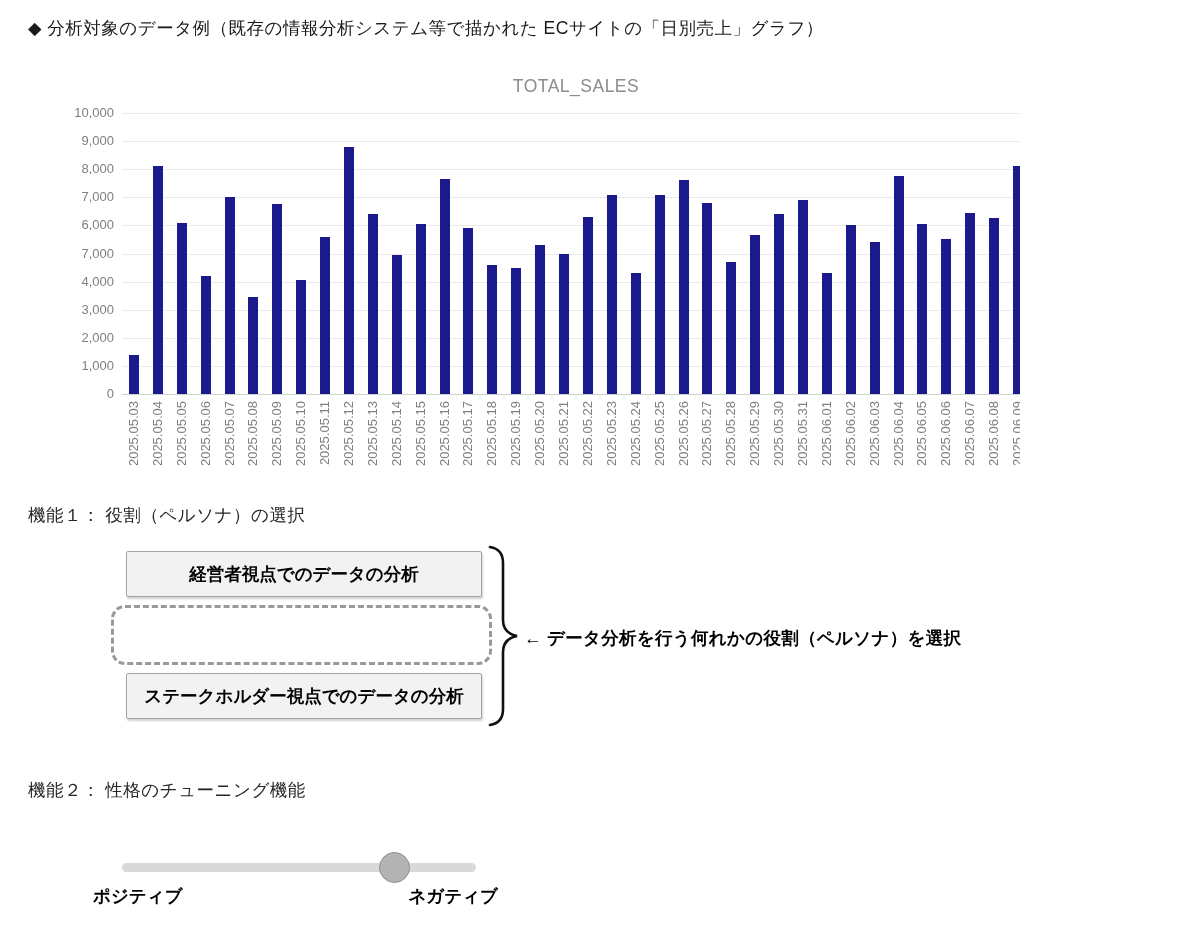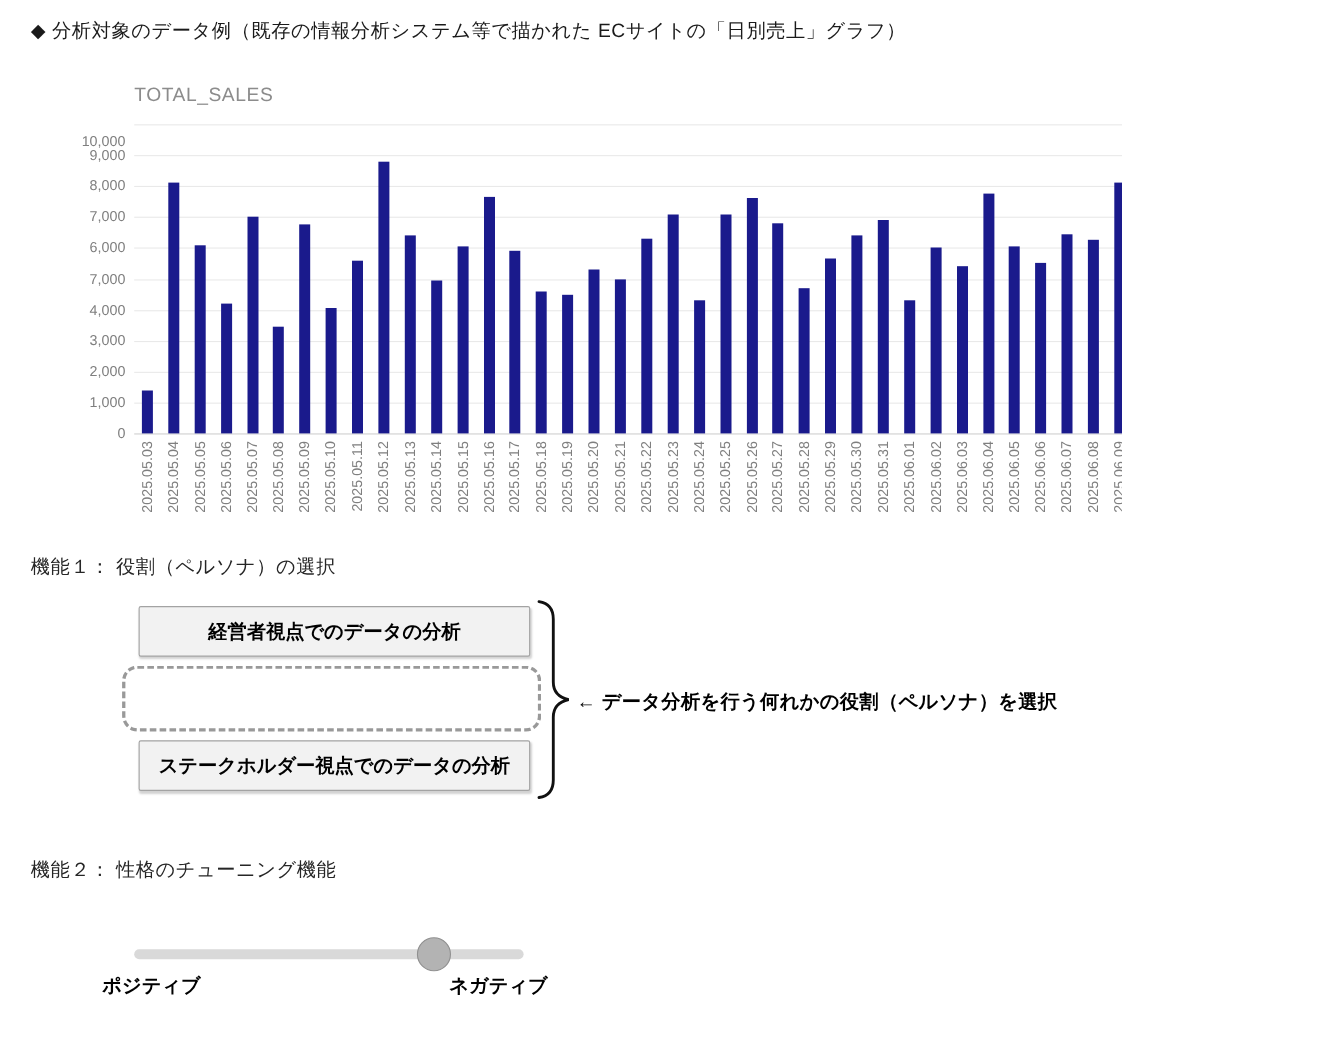--- a/index.html
+++ b/index.html
@@ -3,21 +3,21 @@
 <meta charset="utf-8">
 <style>
   * { box-sizing: border-box; }
   html,body { margin:0; padding:0; background:#ffffff; }
   body { font-family:"Liberation Sans","DejaVu Sans",sans-serif; }
   .page { position:relative; width:1020px; height:951px; background:#fff; overflow:hidden; }
 
   .doc-title { position:absolute; left:28px; top:16px; font-size:17.5px; color:#1a1a1a; letter-spacing:0.5px; }
 
   
-  .chart-title { position:absolute; left:122px; top:76px; width:908px; 
+  .chart-title { position:absolute; left:122px; top:76px; width:908px; text-align:center;
                  font-size:17.5px; color:#8c8c8c; letter-spacing:0.5px; }
   .plot { position:absolute; left:122px; top:113px; width:908px; height:281px; }
   .gridline { position:absolute; left:0; width:100%; height:1px; background:#e9e9e9; }
   .axisline { background:#cfcfcf; }
   .bar { position:absolute; bottom:0; width:10px; background:#1a1a8c; }
   .ylabels { position:absolute; left:30px; top:113px; width:84px; height:281px; }
   .ytick { position:absolute; right:0; font-size:13px; color:#7f7f7f; }
   .xlabels { position:absolute; left:122px; top:401px; width:908px; height:82px; }
   .xtick { position:absolute; top:0; font-size:13px; color:#7f7f7f;
            writing-mode:vertical-rl; transform:rotate(180deg); line-height:16px; }
@@ -58,21 +58,21 @@
         <div class="ytick" style="top: 273px;">0</div>
         <div class="ytick" style="top: 244.9px;">1,000</div>
         <div class="ytick" style="top: 216.8px;">2,000</div>
         <div class="ytick" style="top: 188.7px;">3,000</div>
         <div class="ytick" style="top: 160.6px;">4,000</div>
         <div class="ytick" style="top: 132.5px;">7,000</div>
         <div class="ytick" style="top: 104.4px;">6,000</div>
         <div class="ytick" style="top: 76.3px;">7,000</div>
         <div class="ytick" style="top: 48.2px;">8,000</div>
         <div class="ytick" style="top: 20.1px;">9,000</div>
-        <div class="ytick" style="top: -8px; margin-top: 16px;">10,000</div>
+        <div class="ytick" style="top: -8px;">10,000</div>
       </div>
     <div class="plot" id="plot">
         <div class="gridline axisline" style="top: 281px;"></div>
         <div class="gridline" style="top: 252.9px;"></div>
         <div class="gridline" style="top: 224.8px;"></div>
         <div class="gridline" style="top: 196.7px;"></div>
         <div class="gridline" style="top: 168.6px;"></div>
         <div class="gridline" style="top: 140.5px;"></div>
         <div class="gridline" style="top: 112.4px;"></div>
         <div class="gridline" style="top: 84.3px;"></div>

